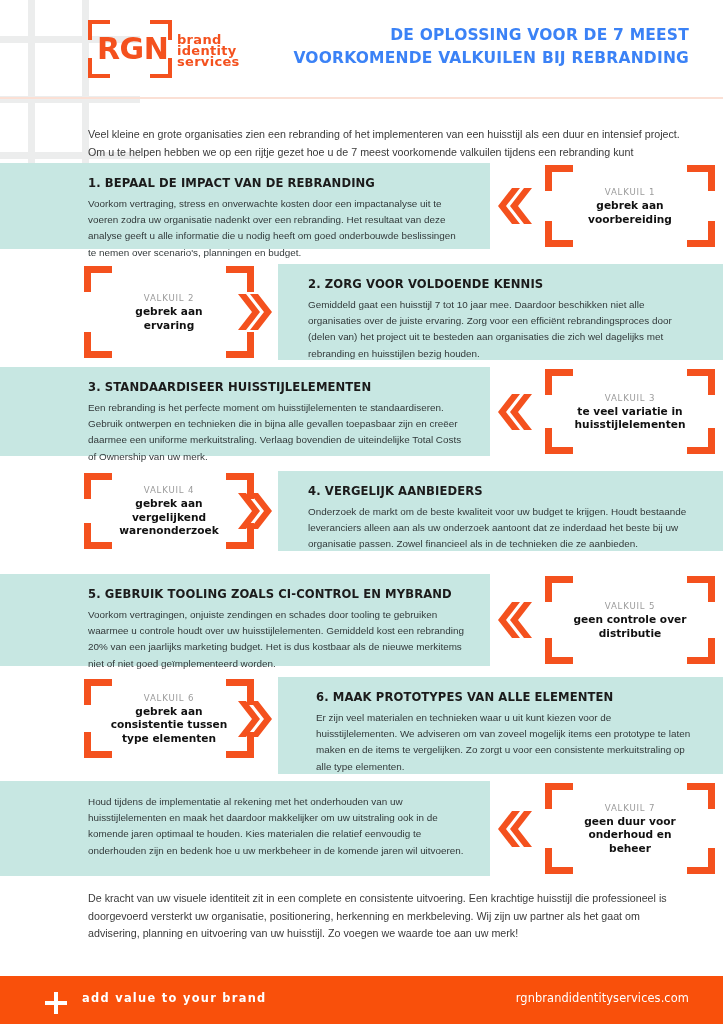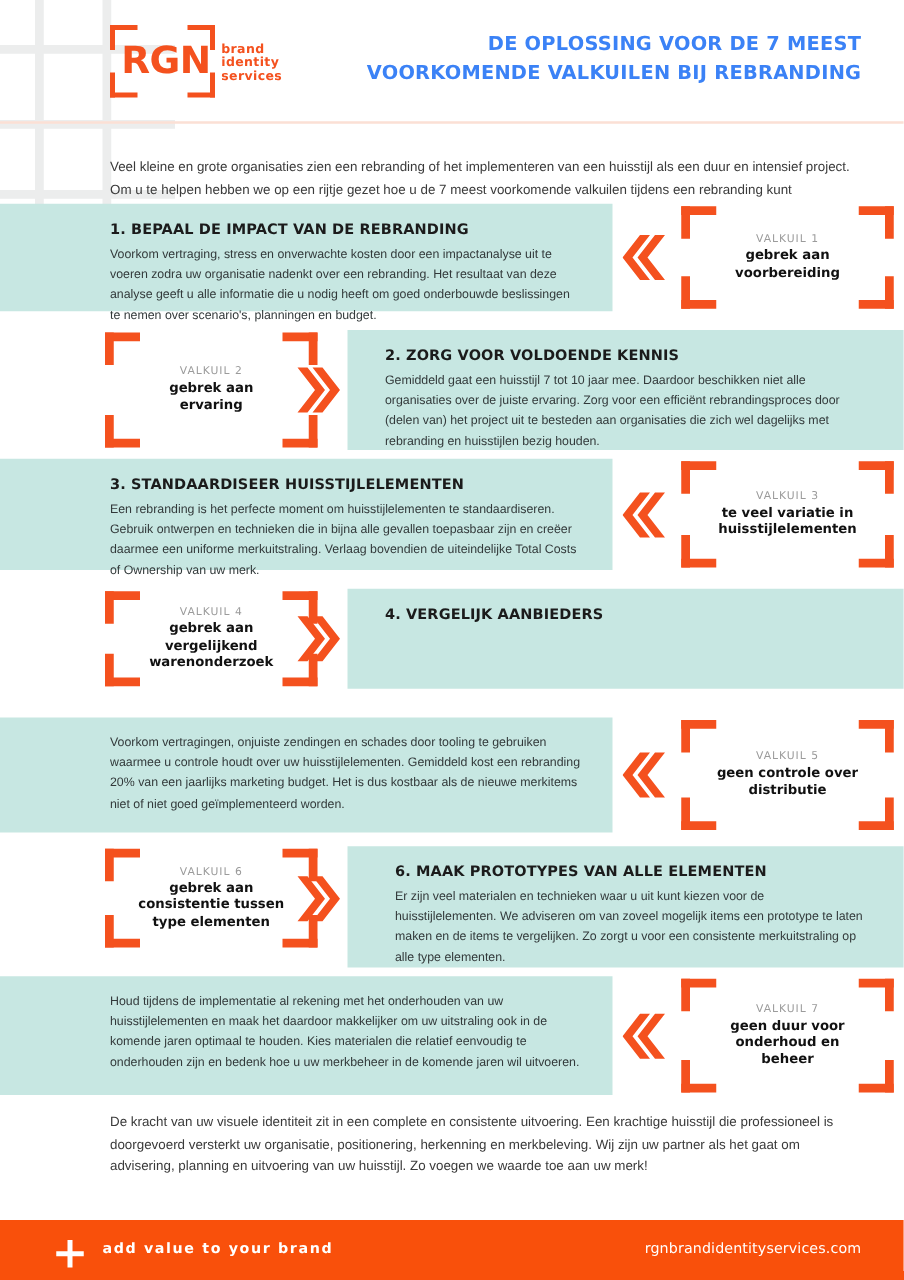--- a/index.html
+++ b/index.html
@@ -33,21 +33,21 @@
   .logo .brk.br{right:62px;bottom:0;border-width:0 4px 4px 0;}
   .logo .rgn{
     position:absolute;left:9px;top:9px;
     font-family:"DejaVu Sans",sans-serif;
     font-weight:bold;font-size:30px;letter-spacing:-0.5px;
     color:#f4511e;line-height:40px;
   }
   .logo .tag{
     position:absolute;left:89px;top:14px;
     font-family:"DejaVu Sans",sans-serif;
-    font-weight:bold;font-size:10px;line-height:11px;
+    font-weight:bold;font-size:13px;line-height:11px;
     color:#f4511e;letter-spacing:0.3px;
   }
   .headline{
     position:absolute;right:34px;top:24px;width:420px;
     text-align:right;
     color:#3b82f6;
     font-family:"DejaVu Sans",sans-serif;
     font-weight:bold;
     font-size:15.5px;line-height:23px;
     letter-spacing:0.2px;
@@ -224,39 +224,41 @@
           <span class="c br"></span>
           <div class="inner">
             <div class="kicker">VALKUIL 3</div>
             <div class="ttl"><span>te veel variatie in</span><br><span>huisstijlelementen</span></div>
           </div>
         </div>
       </div>
       <div class="row" style="position: absolute; left: 0px; top: 471px; width: 723px; height: 80px;">
         <div class="panel right" style="height: 80px; width: 445px;">
           <h3>4. VERGELIJK AANBIEDERS</h3>
+          <p>Onderzoek de markt om de beste kwaliteit voor uw budget te krijgen. Houdt bestaande leveranciers alleen aan als uw onderzoek aantoont dat ze inderdaad het beste bij uw organisatie passen. Zowel financieel als in de technieken die ze aanbieden.</p>
         </div>
         <div class="chev" style="top: 18px; left: 228px;">
           <svg viewBox="0 0 44 44">
             <path d="M18,4 L32,22 L18,40 L10,40 L24,22 L10,4 Z M30,4 L44,22 L30,40 L22,40 L36,22 L22,4 Z" fill="#f4511e"></path>
           </svg>
         </div>
         <div class="frame" style="top: 2px; height: 76px; width: 170px; left: 84px;">
           <span class="c tl"></span>
           <span class="c tr"></span>
           <span class="c bl"></span>
           <span class="c br"></span>
           <div class="inner">
             <div class="kicker">VALKUIL 4</div>
             <div class="ttl"><span>gebrek aan</span><br><span>vergelijkend</span><br><span>warenonderzoek</span></div>
           </div>
         </div>
       </div>
       <div class="row" style="position: absolute; left: 0px; top: 574px; width: 723px; height: 92px;">
         <div class="panel left" style="height: 92px; width: 490px;">
+          <h3>5. GEBRUIK TOOLING ZOALS CI-CONTROL EN MYBRAND</h3>
           <p>Voorkom vertragingen, onjuiste zendingen en schades door tooling te gebruiken waarmee u controle houdt over uw huisstijlelementen. Gemiddeld kost een rebranding 20% van een jaarlijks marketing budget. Het is dus kostbaar als de nieuwe merkitems niet of niet goed geïmplementeerd worden.</p>
         </div>
         <div class="chev" style="top: 24px; left: 498px;">
           <svg viewBox="0 0 44 44">
             <path d="M26,4 L12,22 L26,40 L34,40 L20,22 L34,4 Z M14,4 L0,22 L14,40 L22,40 L8,22 L22,4 Z" fill="#f4511e"></path>
           </svg>
         </div>
         <div class="frame" style="top: 2px; height: 88px; width: 170px; left: 545px;">
           <span class="c tl"></span>
           <span class="c tr"></span>

